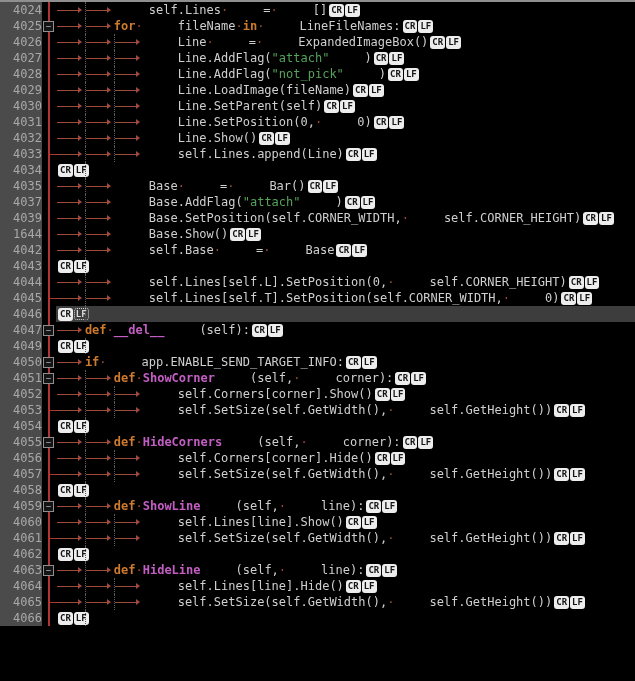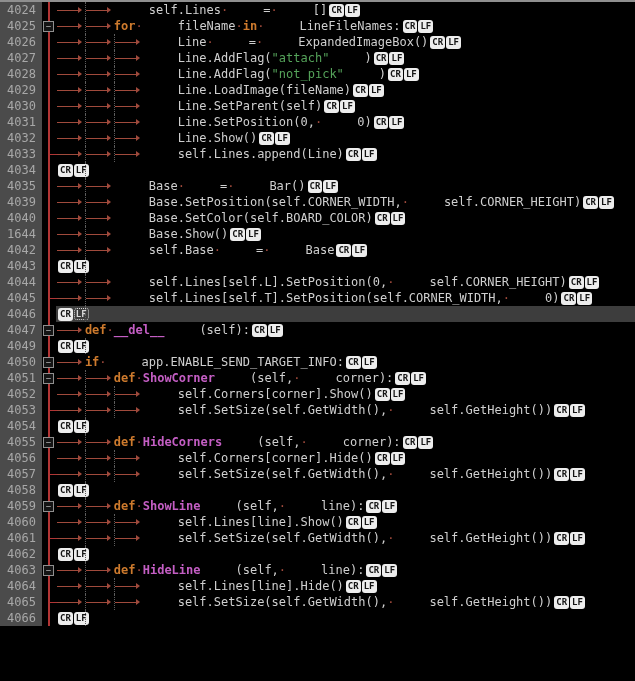--- a/index.html
+++ b/index.html
@@ -12,21 +12,21 @@
   .editor{
     width:635px;height:681px;box-sizing:border-box;
     border-top:2px solid var(--border,#8f8f8f);
     background:var(--bg,#000);
     overflow:hidden;
   }
   .row{display:flex;height:16px;line-height:16px;white-space:pre;}
   .num{
     flex:none;width:42px;box-sizing:border-box;
     background:var(--gutter_bg,#4b4b4b);color:var(--gutter_fg,#a8a8a8);
-    text-align:right;padding-right:6px;
+    text-align:right;
     font-size:12px;user-select:none;
   }
   .fold{
     flex:none;width:14px;position:relative;background:var(--bg,#000);
     z-index:2;
   }
   .fold .vline{position:absolute;left:6px;top:0;bottom:0;width:2px;background:var(--fold_line,#b23535);}
   .fold .ftick{position:absolute;left:8px;top:8px;width:7px;height:1px;background:var(--fold_line,#b23535);}
   .fold .fbox{
     position:absolute;left:1px;top:3px;width:9px;height:9px;
@@ -72,22 +72,22 @@
       <div class="row"><div class="num">4026</div><div class="fold"><div class="vline"></div></div><div class="code"><div class="guide" style="left: 4ch;"></div><div class="guide" style="left: 8ch;"></div><span class="tab"></span><span class="tab"></span><span class="tab"></span><span class="tok-p">Line</span><span class="tok-w">·</span><span class="tok-p">=</span><span class="tok-w">·</span><span class="tok-p">ExpandedImageBox()</span><span class="eol">CR</span><span class="eol">LF</span></div></div>
       <div class="row"><div class="num">4027</div><div class="fold"><div class="vline"></div></div><div class="code"><div class="guide" style="left: 4ch;"></div><div class="guide" style="left: 8ch;"></div><span class="tab"></span><span class="tab"></span><span class="tab"></span><span class="tok-p">Line.AddFlag(</span><span class="tok-str">"attach"</span><span class="tok-p">)</span><span class="eol">CR</span><span class="eol">LF</span></div></div>
       <div class="row"><div class="num">4028</div><div class="fold"><div class="vline"></div></div><div class="code"><div class="guide" style="left: 4ch;"></div><div class="guide" style="left: 8ch;"></div><span class="tab"></span><span class="tab"></span><span class="tab"></span><span class="tok-p">Line.AddFlag(</span><span class="tok-str">"not_pick"</span><span class="tok-p">)</span><span class="eol">CR</span><span class="eol">LF</span></div></div>
       <div class="row"><div class="num">4029</div><div class="fold"><div class="vline"></div></div><div class="code"><div class="guide" style="left: 4ch;"></div><div class="guide" style="left: 8ch;"></div><span class="tab"></span><span class="tab"></span><span class="tab"></span><span class="tok-p">Line.LoadImage(fileName)</span><span class="eol">CR</span><span class="eol">LF</span></div></div>
       <div class="row"><div class="num">4030</div><div class="fold"><div class="vline"></div></div><div class="code"><div class="guide" style="left: 4ch;"></div><div class="guide" style="left: 8ch;"></div><span class="tab"></span><span class="tab"></span><span class="tab"></span><span class="tok-p">Line.SetParent(self)</span><span class="eol">CR</span><span class="eol">LF</span></div></div>
       <div class="row"><div class="num">4031</div><div class="fold"><div class="vline"></div></div><div class="code"><div class="guide" style="left: 4ch;"></div><div class="guide" style="left: 8ch;"></div><span class="tab"></span><span class="tab"></span><span class="tab"></span><span class="tok-p">Line.SetPosition(0,</span><span class="tok-w">·</span><span class="tok-p">0)</span><span class="eol">CR</span><span class="eol">LF</span></div></div>
       <div class="row"><div class="num">4032</div><div class="fold"><div class="vline"></div></div><div class="code"><div class="guide" style="left: 4ch;"></div><div class="guide" style="left: 8ch;"></div><span class="tab"></span><span class="tab"></span><span class="tab"></span><span class="tok-p">Line.Show()</span><span class="eol">CR</span><span class="eol">LF</span></div></div>
       <div class="row"><div class="num">4033</div><div class="fold"><div class="vline"></div><div class="ftick"></div></div><div class="code"><div class="guide" style="left: 4ch;"></div><div class="guide" style="left: 8ch;"></div><span class="tab"></span><span class="tab"></span><span class="tab"></span><span class="tok-p">self.Lines.append(Line)</span><span class="eol">CR</span><span class="eol">LF</span></div></div>
       <div class="row"><div class="num">4034</div><div class="fold"><div class="vline"></div></div><div class="code"><div class="guide" style="left: 4ch;"></div><span class="eol">CR</span><span class="eol">LF</span></div></div>
       <div class="row"><div class="num">4035</div><div class="fold"><div class="vline"></div></div><div class="code"><div class="guide" style="left: 4ch;"></div><span class="tab"></span><span class="tab"></span><span class="tok-p">Base</span><span class="tok-w">·</span><span class="tok-p">=</span><span class="tok-w">·</span><span class="tok-p">Bar()</span><span class="eol">CR</span><span class="eol">LF</span></div></div>
+      <div class="row"><div class="num">4037</div><div class="fold"><div class="vline"></div></div><div class="code"><div class="guide" style="left: 4ch;"></div><span class="tab"></span><span class="tab"></span><span class="tok-p">Base.AddFlag(</span><span class="tok-str">"attach"</span><span class="tok-p">)</span><span class="eol">CR</span><span class="eol">LF</span></div></div>
       <div class="row"><div class="num">4039</div><div class="fold"><div class="vline"></div></div><div class="code"><div class="guide" style="left: 4ch;"></div><span class="tab"></span><span class="tab"></span><span class="tok-p">Base.SetPosition(self.CORNER_WIDTH,</span><span class="tok-w">·</span><span class="tok-p">self.CORNER_HEIGHT)</span><span class="eol">CR</span><span class="eol">LF</span></div></div>
-      <div class="row"><div class="num">4040</div><div class="fold"><div class="vline"></div></div><div class="code"><div class="guide" style="left: 4ch;"></div><span class="tab"></span><span class="tab"></span><span class="tok-p">Base.SetColor(self.BOARD_COLOR)</span><span class="eol">CR</span><span class="eol">LF</span></div></div>
       <div class="row"><div class="num">1644</div><div class="fold"><div class="vline"></div></div><div class="code"><div class="guide" style="left: 4ch;"></div><span class="tab"></span><span class="tab"></span><span class="tok-p">Base.Show()</span><span class="eol">CR</span><span class="eol">LF</span></div></div>
       <div class="row"><div class="num">4042</div><div class="fold"><div class="vline"></div></div><div class="code"><div class="guide" style="left: 4ch;"></div><span class="tab"></span><span class="tab"></span><span class="tok-p">self.Base</span><span class="tok-w">·</span><span class="tok-p">=</span><span class="tok-w">·</span><span class="tok-p">Base</span><span class="eol">CR</span><span class="eol">LF</span></div></div>
       <div class="row"><div class="num">4043</div><div class="fold"><div class="vline"></div></div><div class="code"><div class="guide" style="left: 4ch;"></div><span class="eol">CR</span><span class="eol">LF</span></div></div>
       <div class="row"><div class="num">4044</div><div class="fold"><div class="vline"></div></div><div class="code"><div class="guide" style="left: 4ch;"></div><span class="tab"></span><span class="tab"></span><span class="tok-p">self.Lines[self.L].SetPosition(0,</span><span class="tok-w">·</span><span class="tok-p">self.CORNER_HEIGHT)</span><span class="eol">CR</span><span class="eol">LF</span></div></div>
       <div class="row"><div class="num">4045</div><div class="fold"><div class="vline"></div><div class="ftick"></div></div><div class="code"><div class="guide" style="left: 4ch;"></div><span class="tab"></span><span class="tab"></span><span class="tok-p">self.Lines[self.T].SetPosition(self.CORNER_WIDTH,</span><span class="tok-w">·</span><span class="tok-p">0)</span><span class="eol">CR</span><span class="eol">LF</span></div></div>
       <div class="row current"><div class="num">4046</div><div class="fold"><div class="vline"></div></div><div class="code"><div class="guide" style="left: 4ch;"></div><span class="eol">CR</span><span class="eol caret">LF</span></div></div>
       <div class="row"><div class="num">4047</div><div class="fold"><div class="vline"></div><div class="fbox">−</div></div><div class="code"><span class="tab"></span><span class="tok-k">def</span><span class="tok-w">·</span><span class="tok-d">__del__</span><span class="tok-p">(self):</span><span class="eol">CR</span><span class="eol">LF</span></div></div>
       <div class="row"><div class="num">4049</div><div class="fold"><div class="vline"></div></div><div class="code"><div class="guide" style="left: 4ch;"></div><span class="eol">CR</span><span class="eol">LF</span></div></div>
       <div class="row"><div class="num">4050</div><div class="fold"><div class="vline"></div><div class="fbox">−</div></div><div class="code"><span class="tab"></span><span class="tok-k">if</span><span class="tok-w">·</span><span class="tok-p">app.ENABLE_SEND_TARGET_INFO:</span><span class="eol">CR</span><span class="eol">LF</span></div></div>
       <div class="row"><div class="num">4051</div><div class="fold"><div class="vline"></div><div class="fbox">−</div></div><div class="code"><div class="guide" style="left: 4ch;"></div><span class="tab"></span><span class="tab"></span><span class="tok-k">def</span><span class="tok-w">·</span><span class="tok-d">ShowCorner</span><span class="tok-p">(self,</span><span class="tok-w">·</span><span class="tok-p">corner):</span><span class="eol">CR</span><span class="eol">LF</span></div></div>

